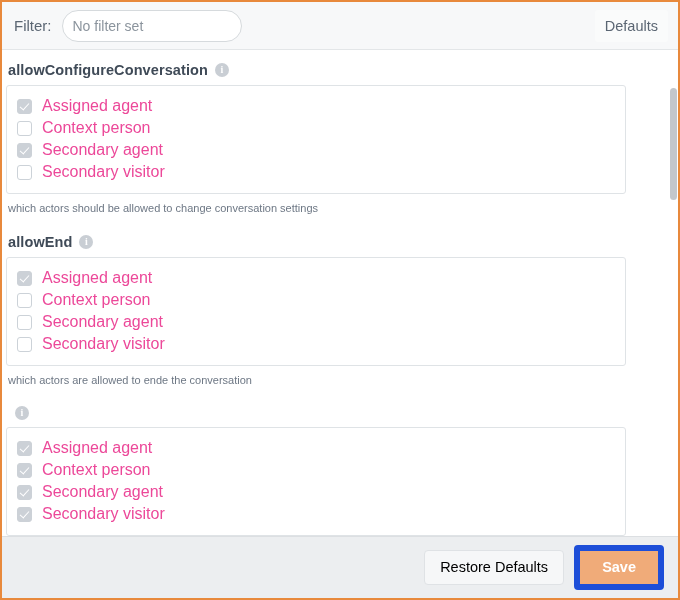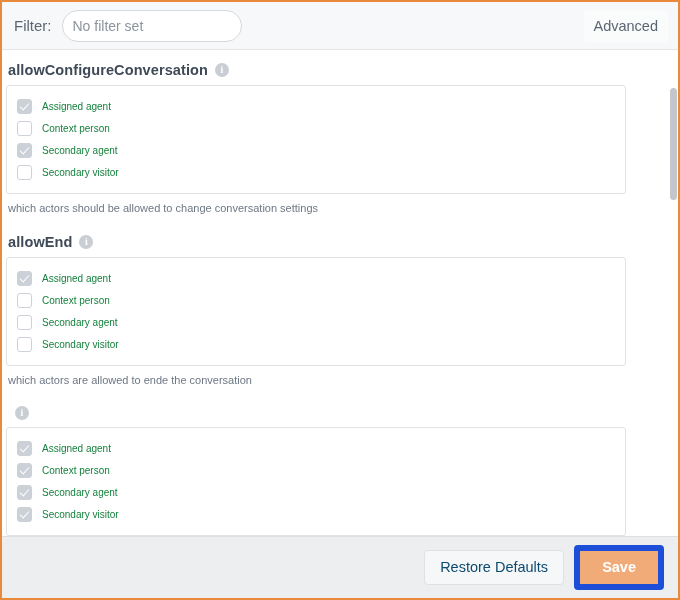--- a/index.html
+++ b/index.html
@@ -129,22 +129,22 @@
   .cb-box.checked::after {
     content: "";
     position: absolute;
     left: 4px; top: 1px;
     width: 4px; height: 8px;
     border: solid #ffffff;
     border-width: 0 1.8px 1.8px 0;
     transform: rotate(42deg);
   }
   .cb-label {
-    font-size: 10px;
-    color: #15803d;
+    font-size: 16px;
+    color: #ec4899;
     white-space: nowrap;
   }
 
   .setting-desc {
     font-size: 11px;
     color: #6d7784;
     padding: 8px 0 14px 2px;
   }
 
   
@@ -180,40 +180,40 @@
     font-family: "Liberation Sans", sans-serif;
     font-size: 14.5px;
     border-radius: 4px;
     padding: 9px 15px;
     cursor: pointer;
     line-height: 1.1;
   }
   .btn-secondary {
     background: #f6f7f8;
     border: 1px solid #dfe2e5;
-    color: #0c4a6e;
+    color: #000000;
   }
   .btn-primary {
     background: #f0ab79;
     border: 6px solid #1d4ed8;
     color: #ffffff;
     font-weight: bold;
     padding: 9px 22px;
   }
 </style>
 </head>
 <body>
 
 <div id="app">
 
   <div class="filter-bar">
     <span class="filter-label">Filter:</span>
     <input class="filter-input" type="text" placeholder="No filter set" style="">
     <span class="filter-spacer"></span>
-    <button class="advanced-btn">Advanced</button>
+    <button class="advanced-btn">Defaults</button>
   </div>
 
   <div class="scroll-area">
     <div class="scroll-content">
         <div class="setting-block">
           <div class="setting-title-row">
             <span class="setting-title">allowConfigureConversation</span>
             <span class="info-icon">i</span>
           </div>
           <div class="checkbox-group">

